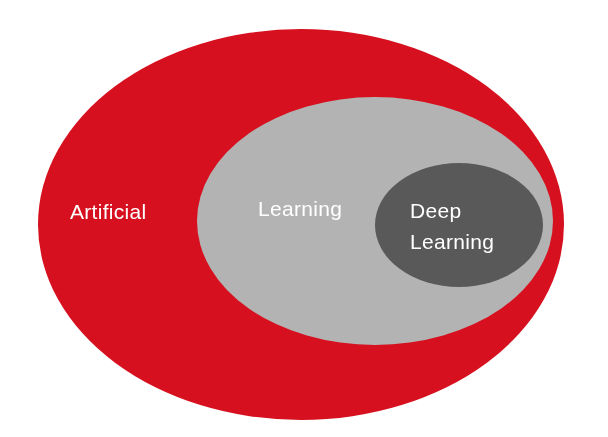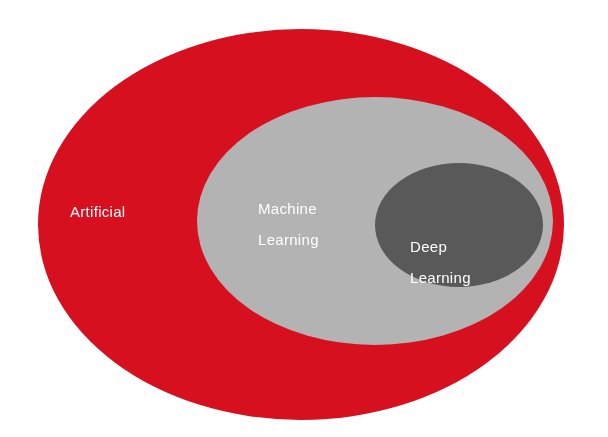--- a/index.html
+++ b/index.html
@@ -32,50 +32,49 @@
   }
   .ellipse-dl {
     left: 375px;
     top: 163px;
     width: 168px;
     height: 124px;
   }
   .label {
     position: absolute;
     color: #ffffff;
-    font-size: 15px;
+    font-size: 21px;
     line-height: 31px;
     letter-spacing: 0.3px;
     font-weight: 400;
     white-space: nowrap;
   }
   .label .line {
     display: block;
   }
   .label-ai { left: 70px;  top: 196px; }
   .label-ml { left: 258px; top: 193px; }
-  .label-dl { left: 410px; top: 195px; margin-top: 36px; }
+  .label-dl { left: 410px; top: 195px; }
 </style>
 </head>
 <body>
 
 <div class="canvas" style="background-color: rgb(255, 255, 255);">
 
   <div class="ellipse ellipse-ai" style="background-color: rgb(214, 16, 30);"></div>
 
   <div class="ellipse ellipse-ml" style="background-color: rgb(179, 179, 179);"></div>
 
   <div class="ellipse ellipse-dl" style="background-color: rgb(89, 89, 89);"></div>
 
   <div class="label label-ai">
     <span class="line">Artificial</span>
   </div>
 
   <div class="label label-ml">
-    <span class="line">Machine</span>
     <span class="line">Learning</span>
   </div>
 
   <div class="label label-dl">
     <span class="line">Deep</span>
     <span class="line">Learning</span>
   </div>
 
 </div>
 

